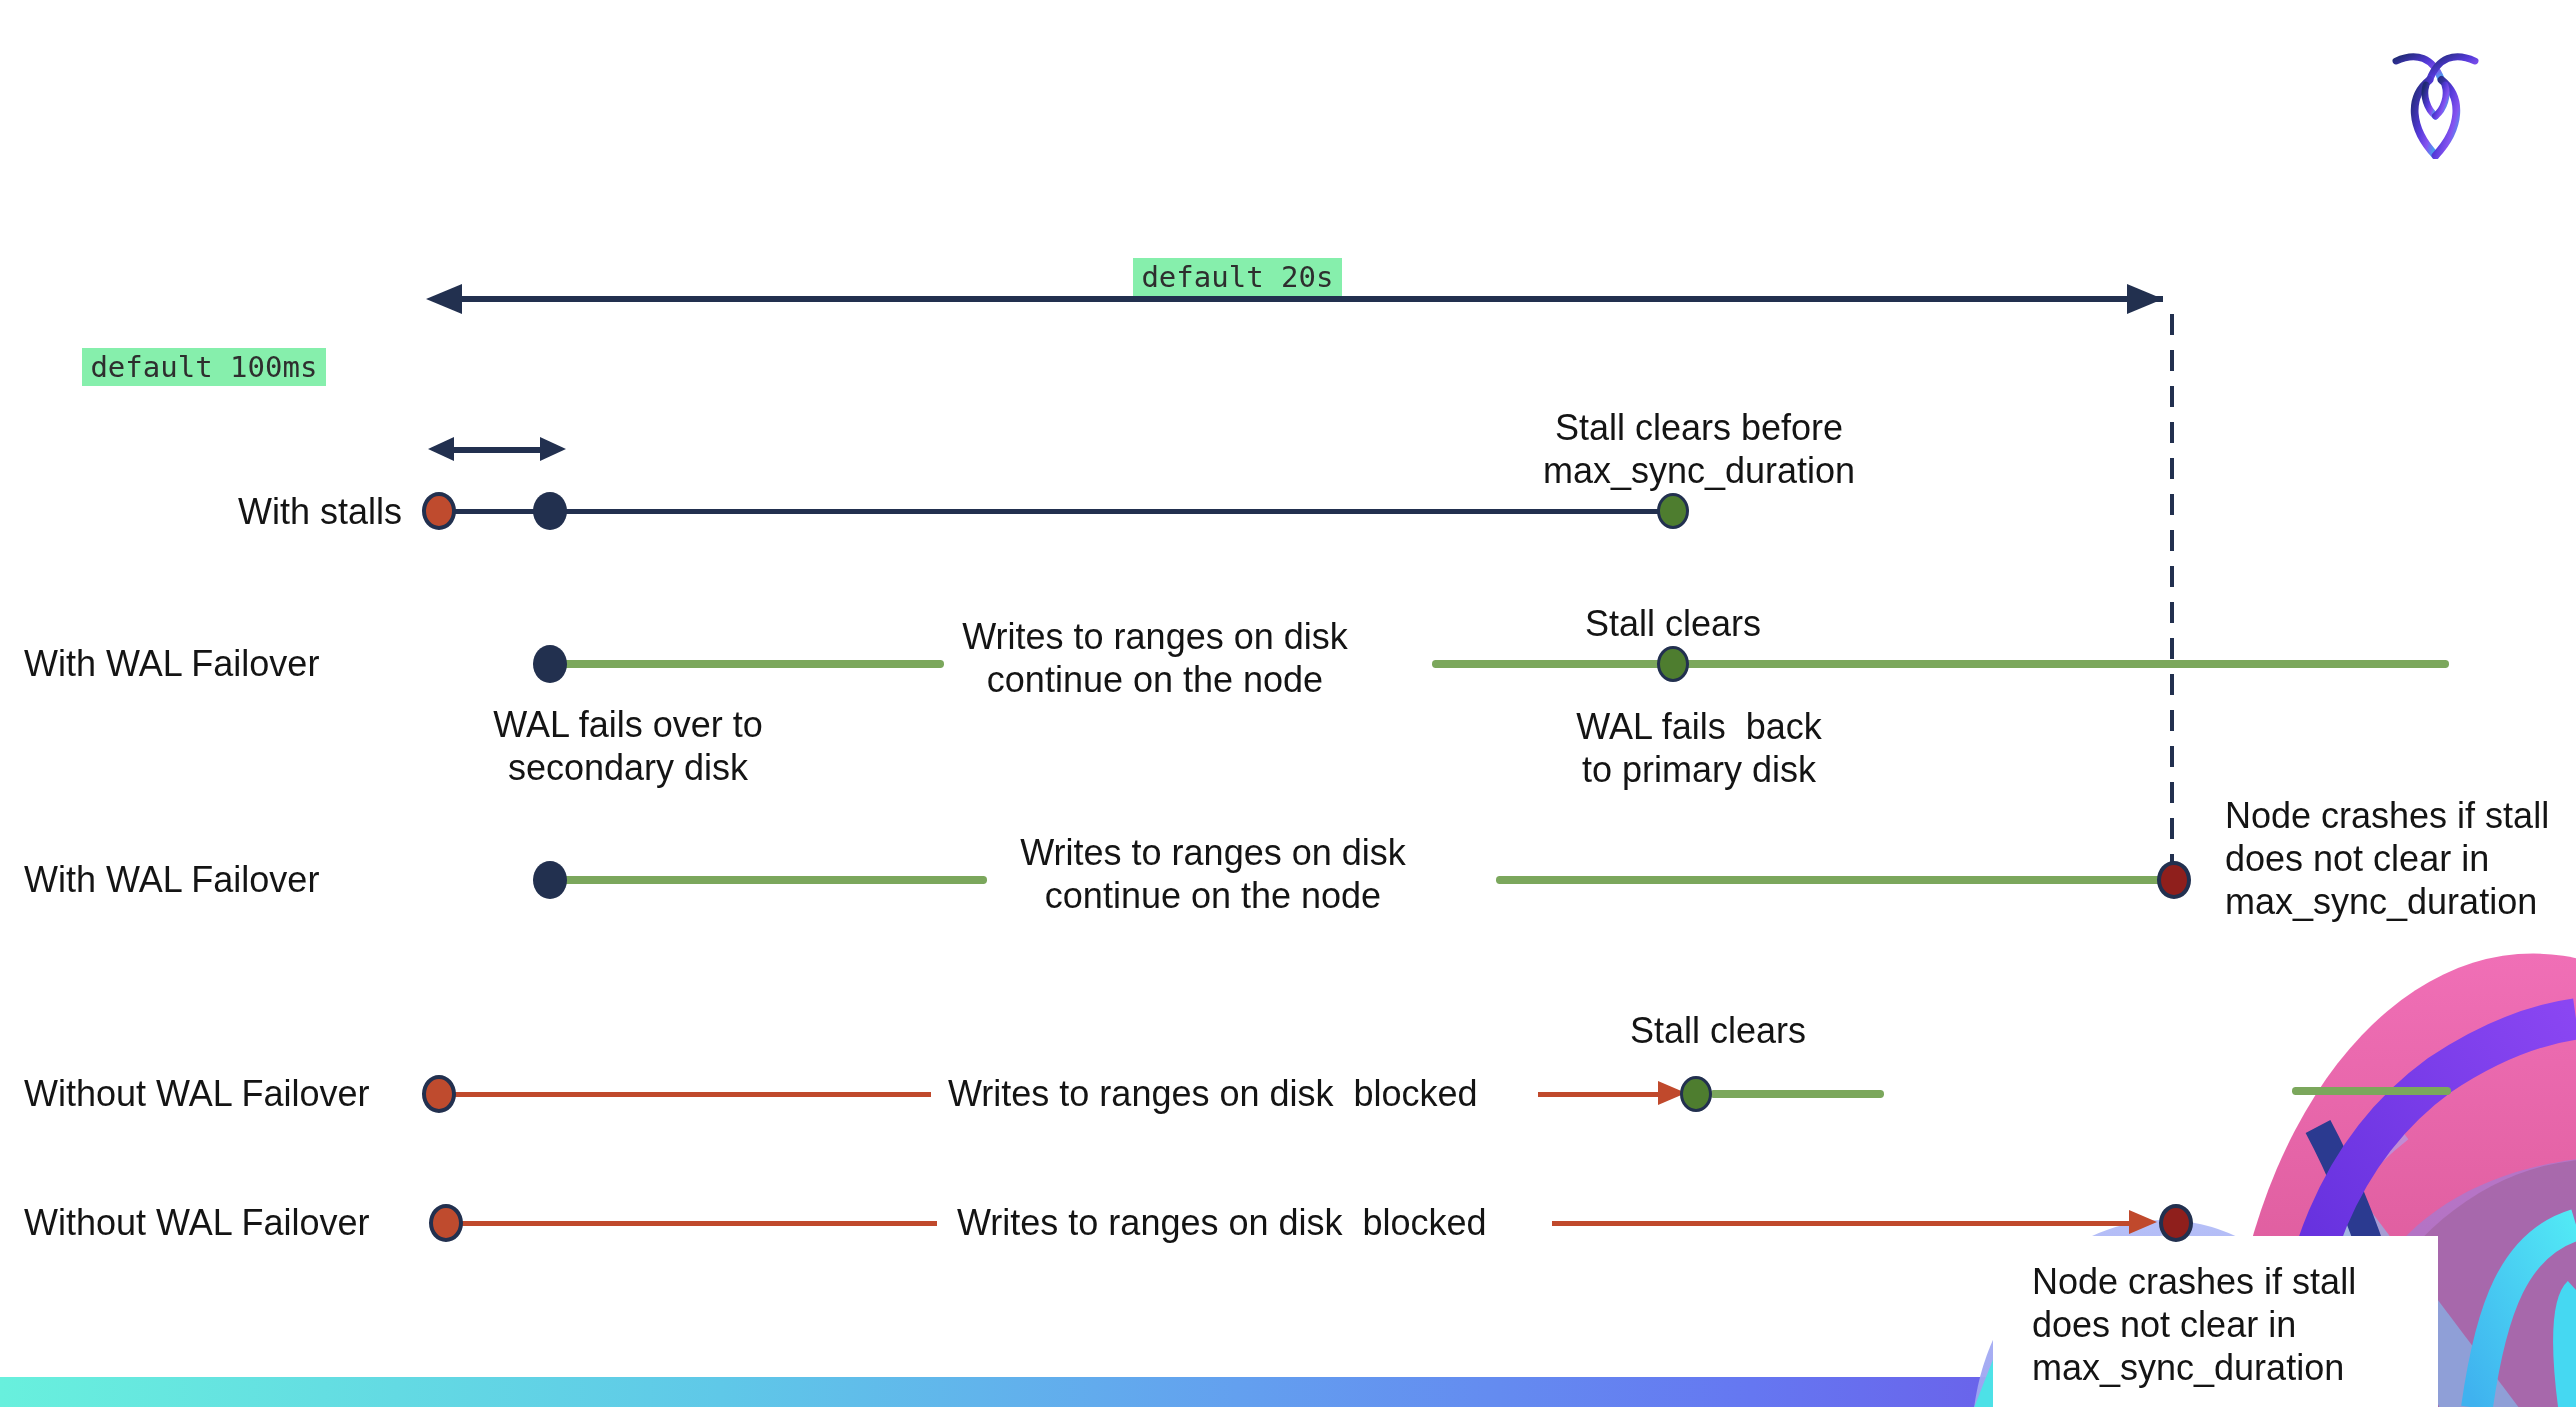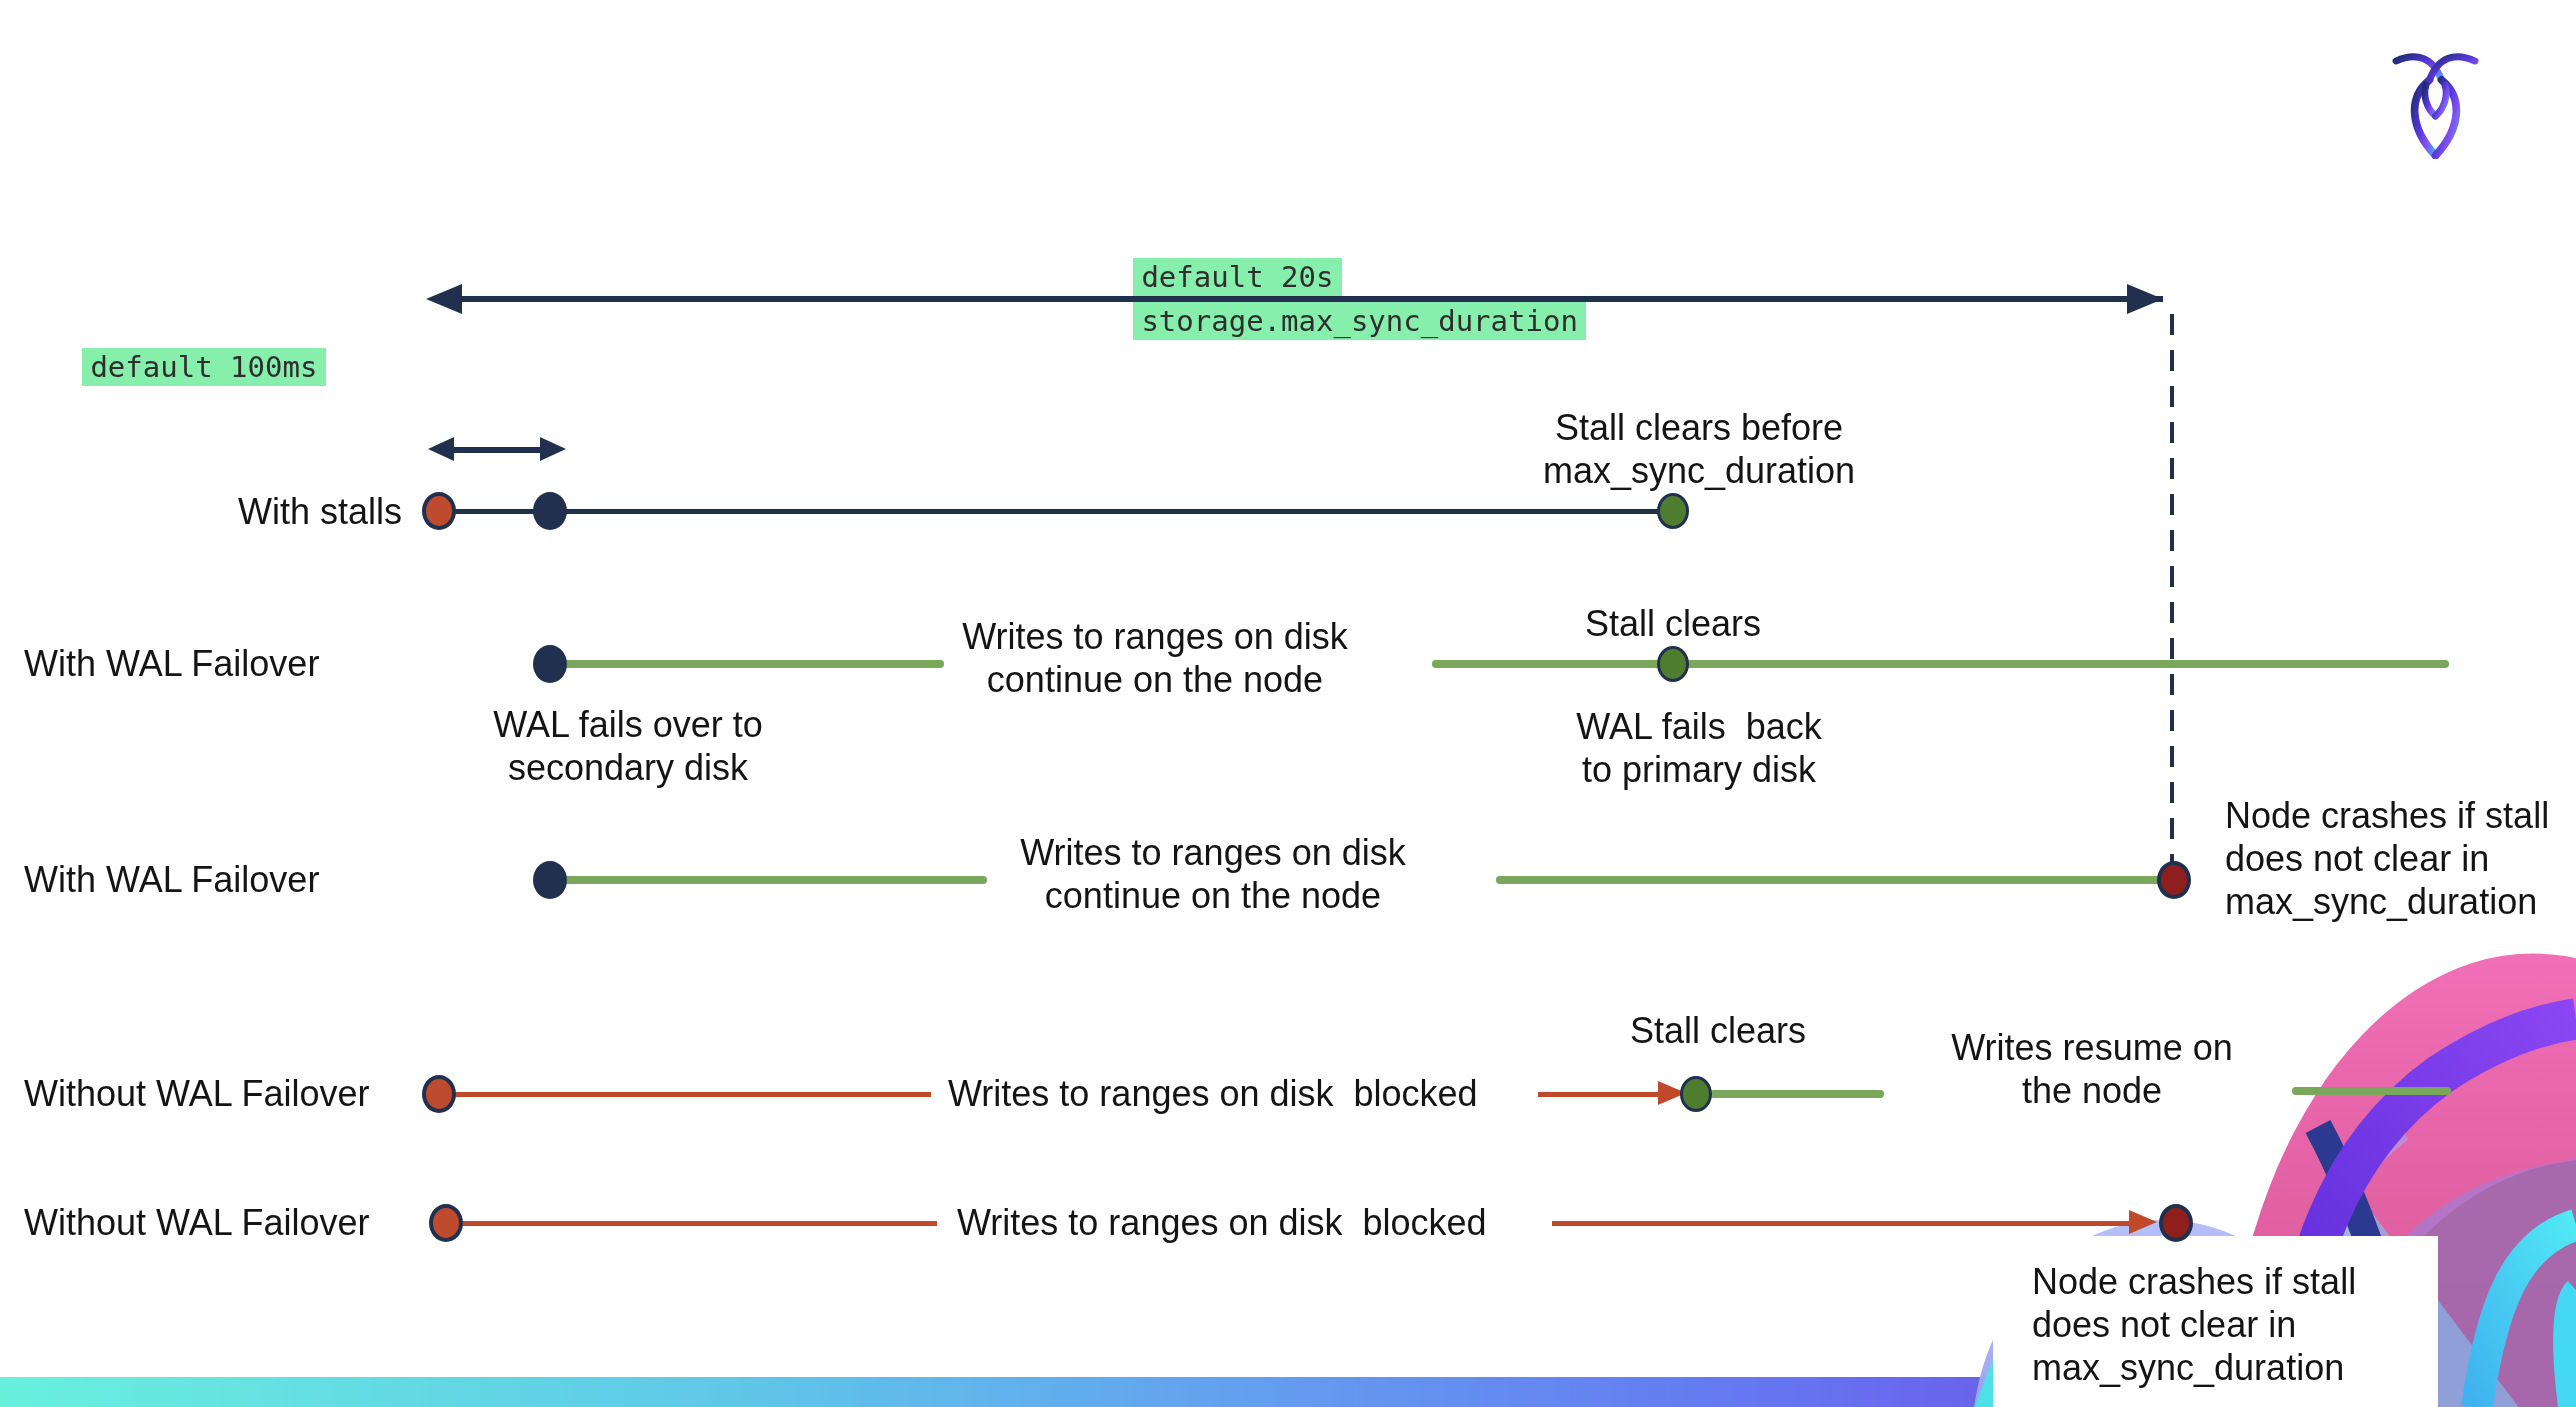--- a/index.html
+++ b/index.html
@@ -118,21 +118,20 @@
     <path d="M400,526 C405,380 450,250 560,170 C620,130 670,115 706,110" fill="none" stroke="url(#purpG)" stroke-width="44"></path>
     <path d="M88,460 L102,526 L62,526 Z" fill="#45e8e5" opacity="0.9"></path>
   </svg>
 
   <div class="hline navyline" style="left:439px;top:296px;width:1724px;height:5.6px;"></div>
   <div class="tri tri-left-navy" style="left:426px;top:284px;"></div>
   <div class="tri tri-right-navy" style="left:2127px;top:284px;"></div>
 
   <div class="codegroup" style="left:1133px;top:258px;">
     <span class="code">default 20s</span>
-    <span class="code">storage.max_sync_duration</span>
   </div>
 
   <div class="codegroup" style="left:34px;top:348px;margin-left:48px;">
     <span class="code">default 100ms</span>
   </div>
   <div class="hline navyline" style="left:443px;top:447px;width:107px;height:5.6px;"></div>
   <div class="tri tri-left-navy sm" style="left:428px;top:437px;"></div>
   <div class="tri tri-right-navy sm" style="left:540px;top:437px;"></div>
 
   <div class="dashv" style="left:2170px;top:314px;height:548px;"></div>
@@ -172,22 +171,20 @@
 
   <div class="rowlabel" style="left:24px;top:1073px;">Without WAL Failover</div>
   <div class="dot dot-red" style="left:439px;top:1094px;"></div>
   <div class="hline redline" style="left:452px;top:1092px;width:479px;"></div>
   <div class="note" style="left:948px;top:1072px;">Writes to ranges on disk  blocked</div>
   <div class="hline redline" style="left:1538px;top:1092px;width:120px;"></div>
   <div class="tri tri-right-red" style="left:1658px;top:1081px;"></div>
   <div class="dot dot-green" style="left:1696px;top:1094px;"></div>
   <div class="hline greenline" style="left:1710px;top:1090px;width:174px;"></div>
   <div class="note c" style="left:1718px;top:1009px;">Stall clears</div>
-  <div class="note c" style="left:2092px;top:1026px;">Writes resume on
-the node</div>
   <div class="hline greenline" style="left:2292px;top:1087px;width:159px;"></div>
 
   <div class="rowlabel" style="left:24px;top:1202px;">Without WAL Failover</div>
   <div class="dot dot-red" style="left:446px;top:1223px;"></div>
   <div class="hline redline" style="left:459px;top:1221px;width:478px;"></div>
   <div class="note" style="left:957px;top:1201px;">Writes to ranges on disk  blocked</div>
   <div class="hline redline" style="left:1552px;top:1221px;width:578px;"></div>
   <div class="tri tri-right-red" style="left:2129px;top:1210px;"></div>
   <div class="dot dot-darkred" style="left:2176px;top:1223px;"></div>
 

